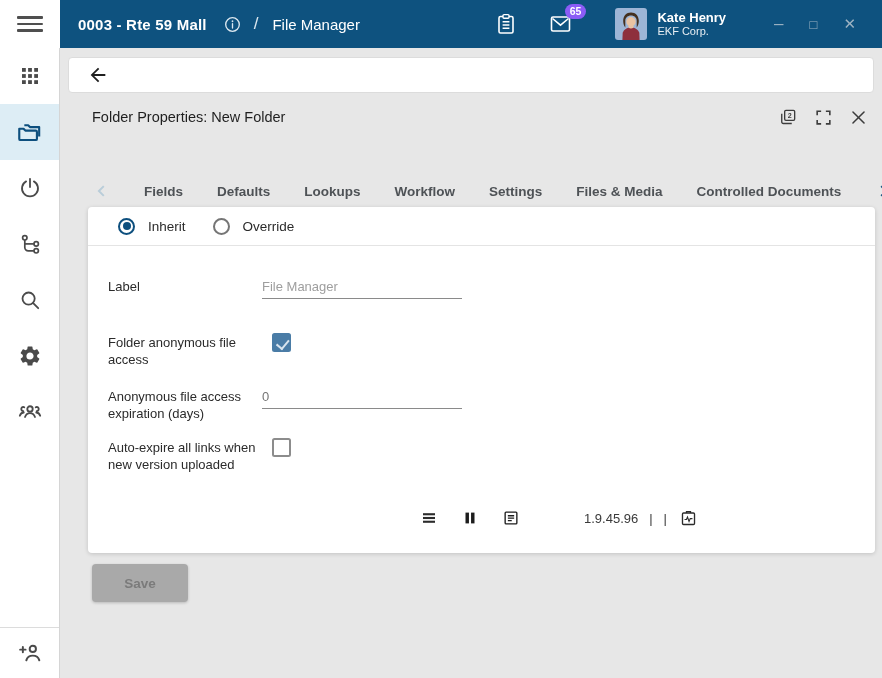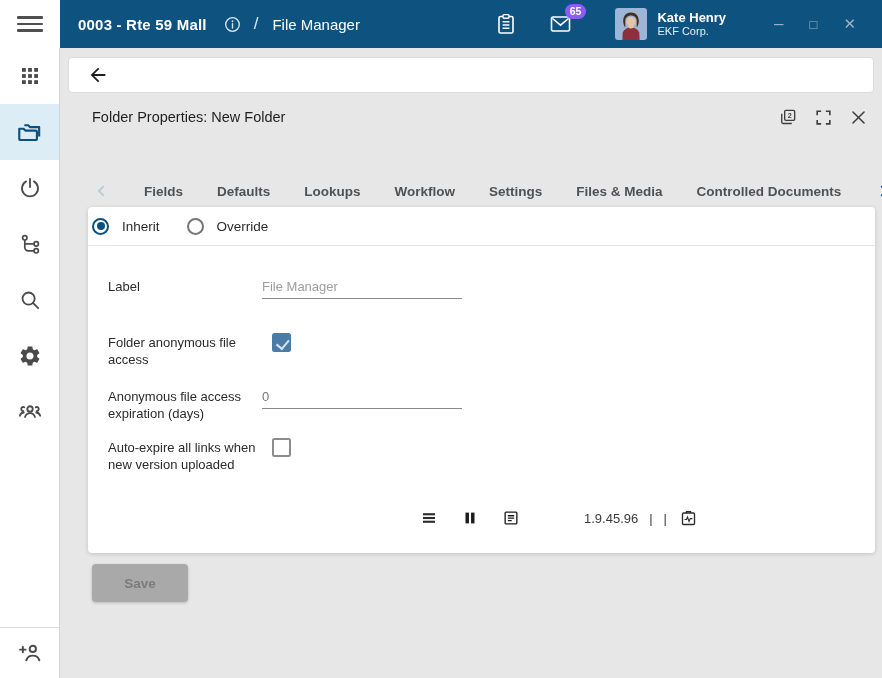--- a/index.html
+++ b/index.html
@@ -61,21 +61,21 @@
 
   .subtabs-row { position:absolute; left:34px; right:8px; top:130px; height:26px;
                  display:flex; align-items:center; gap:34px; }
   .subtab { font-size:13.5px; font-weight:bold; color:#4e5256; cursor:pointer; white-space:nowrap; }
   .chev { cursor:pointer; }
   .chev-right { margin-left:auto; }
 
   
   .card { position:absolute; left:28px; top:159px; width:787px; height:346px; background:#fff;
           border-radius:4px; box-shadow:0 1px 4px rgba(0,0,0,.16); }
-  .radio-row { height:39px; display:flex; align-items:center; gap:27px; padding-left:4px;
+  .radio-row { height:39px; display:flex; align-items:center; gap:27px; padding-left:30px;
                border-bottom:1px solid #e4e4e4; }
   .radio-opt { display:flex; align-items:center; gap:13px; cursor:pointer; }
   .radio { width:17px; height:17px; border-radius:50%; border:2px solid #757575; background:#fff; position:relative; }
   .radio.checked { border-color:#0d4f7e; }
   .radio.checked::after { content:""; position:absolute; inset:2.5px; border-radius:50%; background:#0d4f7e; }
   .radio-label { font-size:13.5px; color:#2b2b2b; }
 
   .form { padding:31px 0 0 20px; }
   .frow { display:flex; margin-bottom:18px; }
   .frow:nth-child(1) { margin-bottom:34px; }

